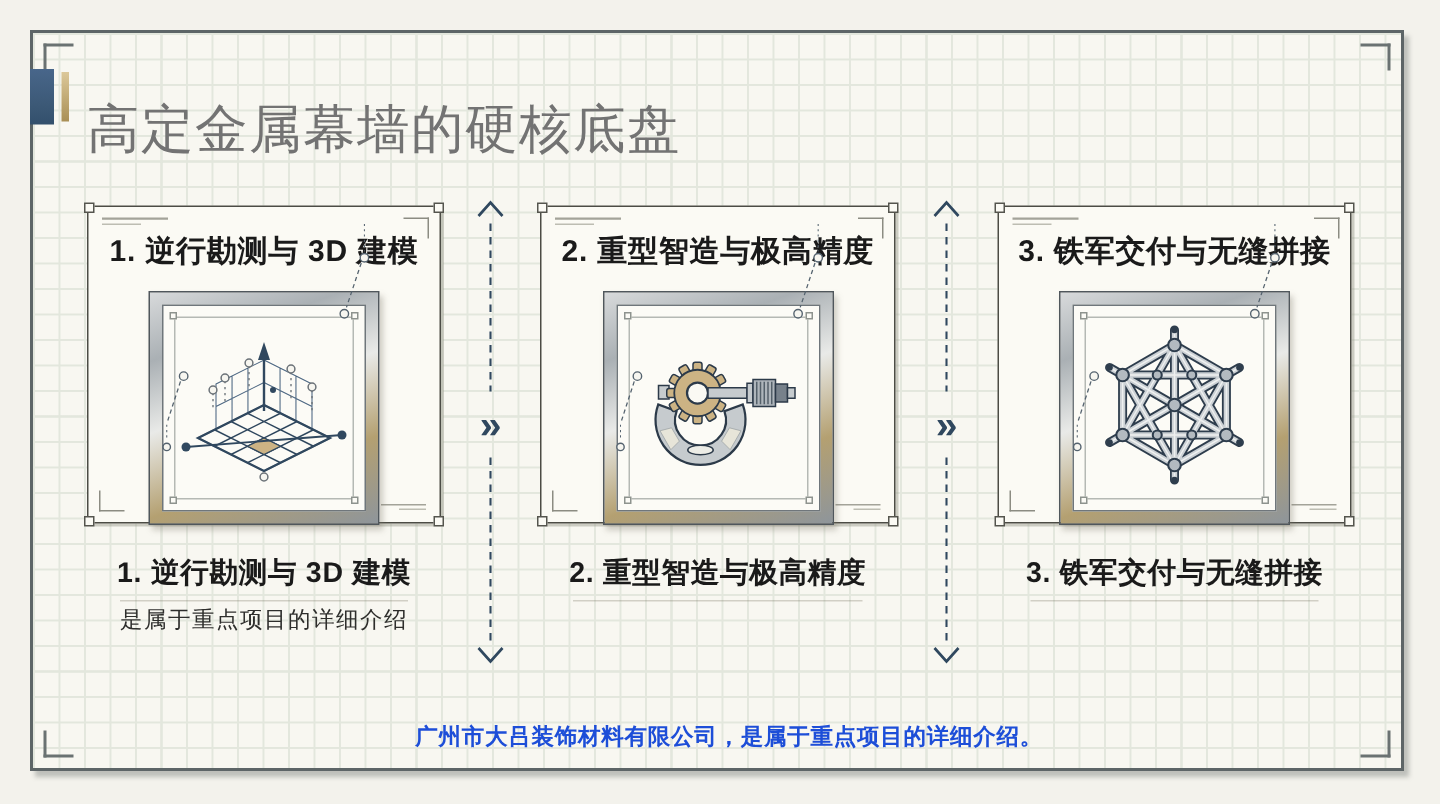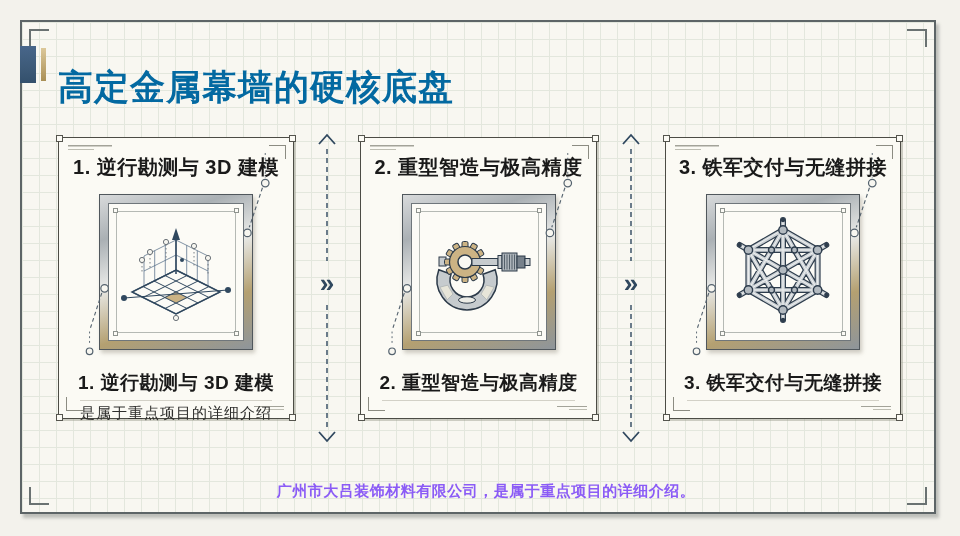--- a/index.html
+++ b/index.html
@@ -25,23 +25,23 @@
   .pcb.tl{top:7px;left:7px;border-width:2px 0 0 2px;}
   .pcb.tr{top:7px;right:7px;border-width:2px 2px 0 0;}
   .pcb.bl{bottom:7px;left:7px;border-width:0 0 2px 2px;}
   .pcb.br{bottom:7px;right:7px;border-width:0 2px 2px 0;}
   
   .bar-blue{position:absolute;left:20px;top:46px;width:16px;height:37px;
     background:linear-gradient(180deg,#48668a,var(--bar-blue) 60%,#33506c);}
   .bar-gold{position:absolute;left:41px;top:48px;width:5px;height:33px;
     background:linear-gradient(180deg,#dcc89a,#a98f55);}
   .main-title{position:absolute;left:58px;top:44px;font-size:35px;line-height:40px;
-    font-weight:700;letter-spacing:1px;color:#0369a1;}
-  
-  .card{position:absolute;top:137px;width:236px;height:282px;box-sizing:border-box;
+    font-weight:400;letter-spacing:1px;color:#737373;}
+  
+  .card{position:absolute;top:137px;width:236px;height:212px;box-sizing:border-box;
     background:var(--card-bg);border:1.5px solid var(--card-border);
     box-shadow:2px 2px 0 rgba(150,150,138,.45);}
   .csq{position:absolute;width:5px;height:5px;border:1px solid #55554e;background:var(--card-bg);}
   .csq.tl{top:-3px;left:-3px}.csq.tr{top:-3px;right:-3px}
   .csq.bl{bottom:-3px;left:-3px}.csq.br{bottom:-3px;right:-3px}
   .cbr{position:absolute;width:16px;height:13px;border:0 solid #8c8c82;}
   .cbr.tr{top:7px;right:7px;border-width:1px 1px 0 0;}
   .cbr.bl{bottom:7px;left:7px;border-width:0 0 1px 1px;}
   .stamp{position:absolute;}
   .stamp.tl{top:7px;left:9px;width:44px;height:6px;background:
@@ -70,21 +70,21 @@
   .deco{position:absolute;inset:0;width:100%;height:100%;pointer-events:none;}
   
   .connector{position:absolute;top:133px;width:24px;height:310px;}
   .conn-svg{position:absolute;inset:0;}
   .ch{fill:none;stroke:var(--navy);stroke-width:1.8;}
   .dl{stroke:var(--navy);stroke-width:1.4;stroke-dasharray:5,4;}
   .conn-skip{position:absolute;top:137px;left:50%;transform:translateX(-50%);
     font-size:26px;line-height:26px;font-weight:700;color:var(--navy);}
   
   .footer-text{position:absolute;left:0;right:0;top:482px;text-align:center;
-    font-size:15px;font-weight:600;letter-spacing:.5px;color:#8b5cf6;margin-left:12px;}
+    font-size:15px;font-weight:600;letter-spacing:.5px;color:#1d4ed8;margin-left:12px;}
 </style>
 </head>
 <body>
 
 <div id="slide">
 
   <div class="panel">
     <div class="pcb tl"></div>
     <div class="pcb tr"></div>
     <div class="pcb bl"></div>

